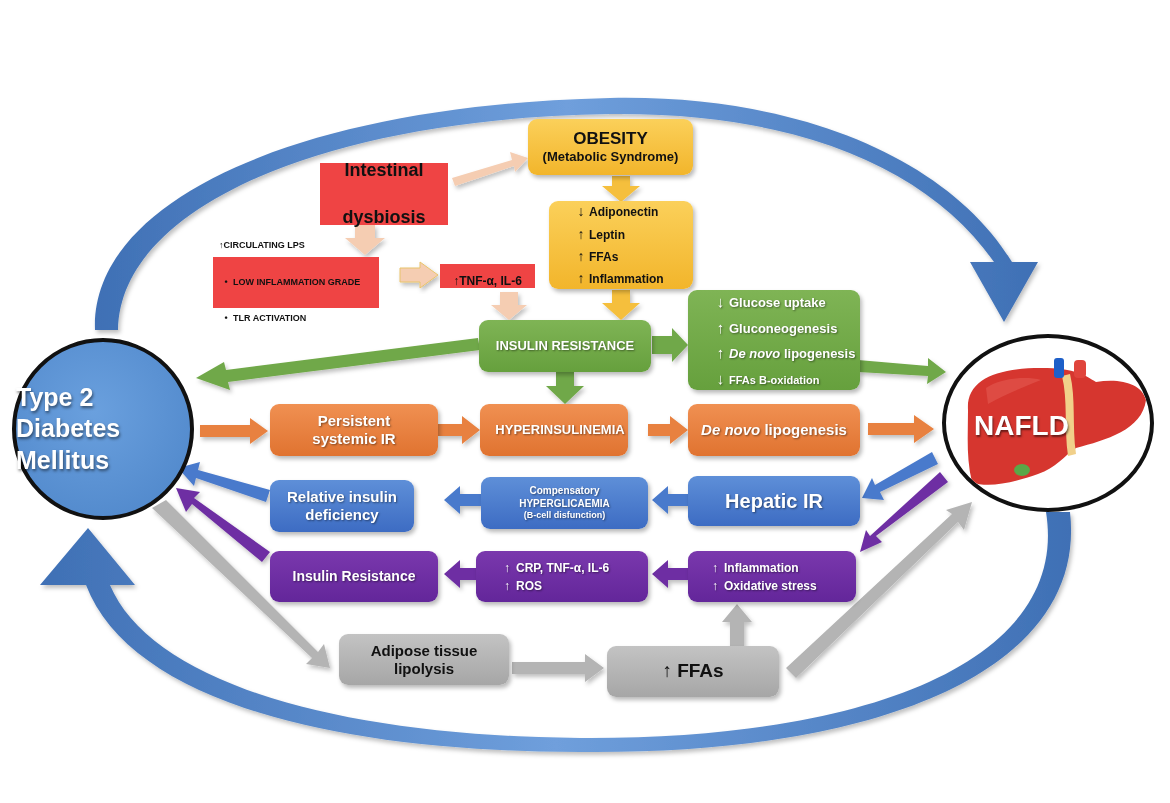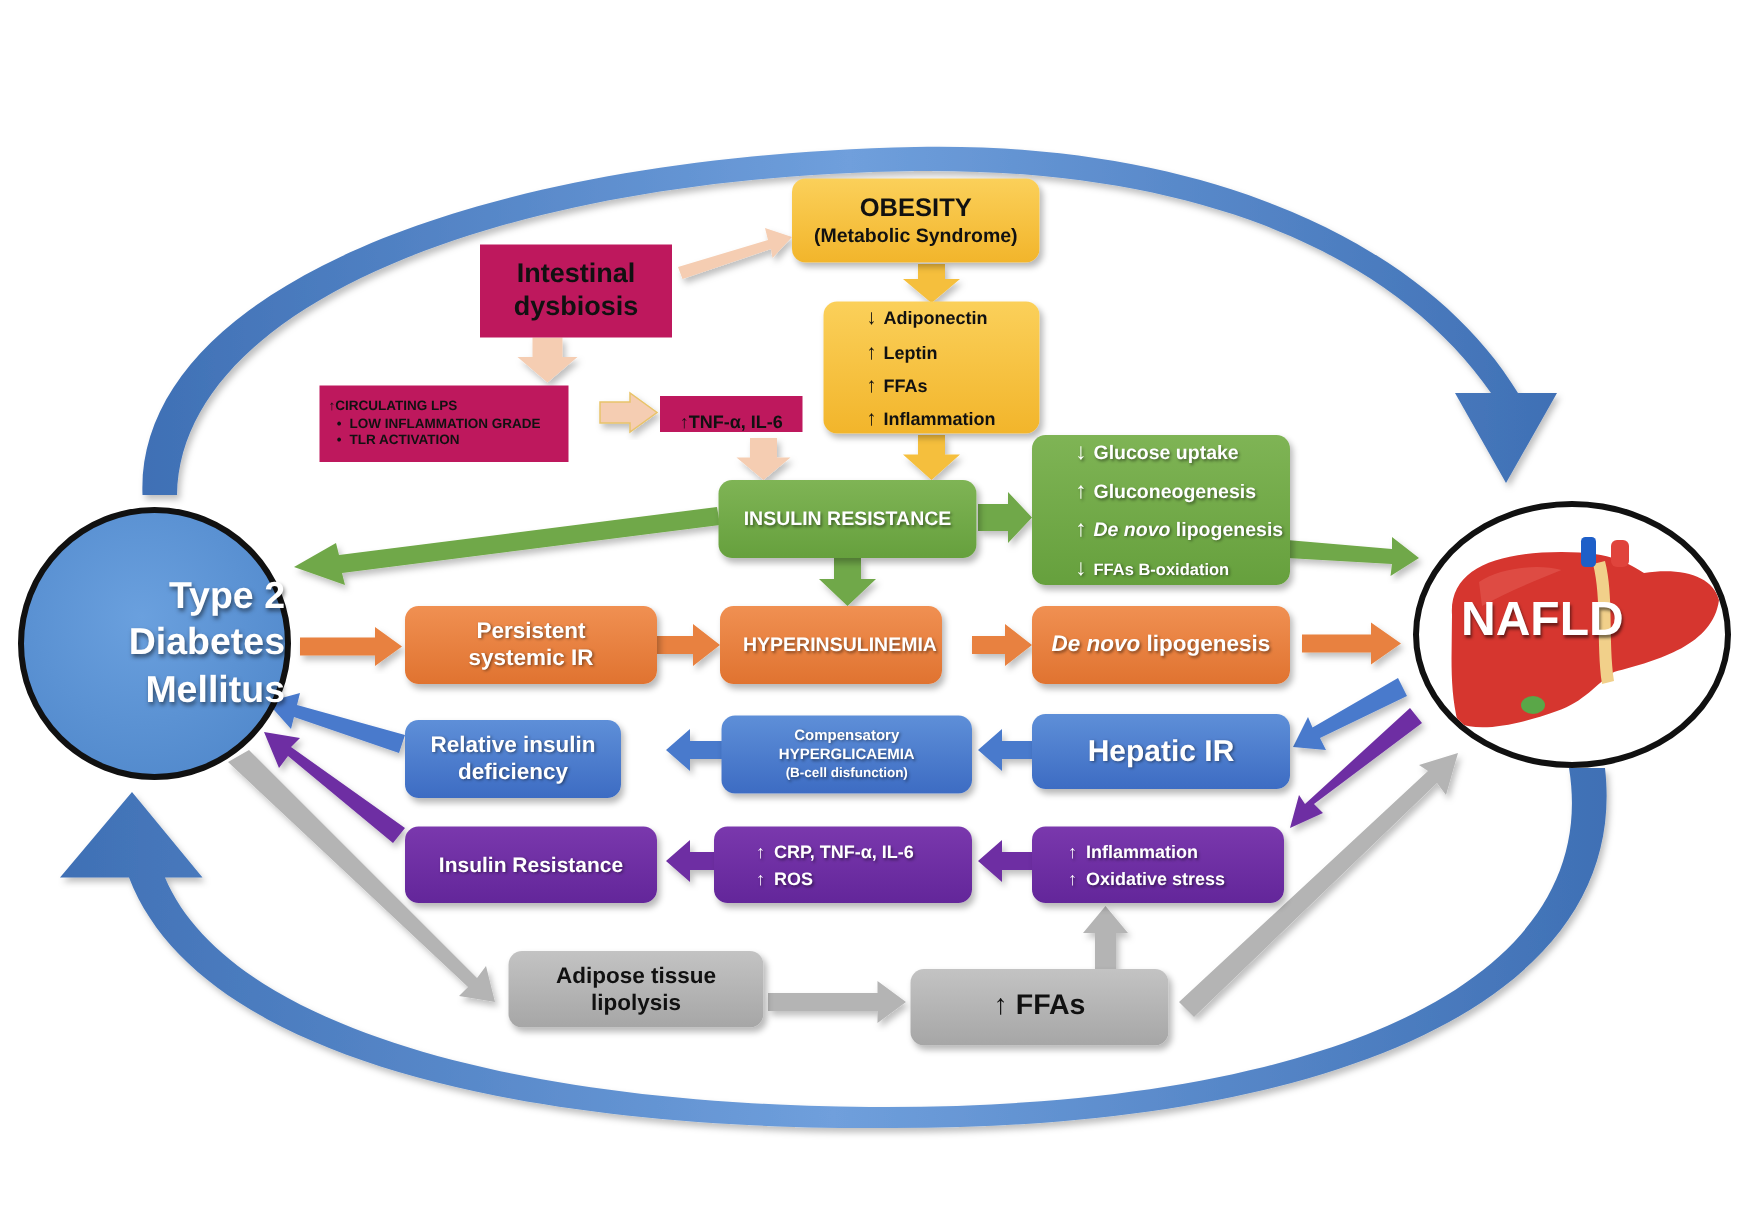--- a/index.html
+++ b/index.html
@@ -2,33 +2,33 @@
 <html><head>
 <meta charset="utf-8">
 <style>
   html,body{margin:0;padding:0;background:#ffffff;}
   body{width:1170px;height:803px;position:relative;overflow:hidden;font-family:"Liberation Sans","DejaVu Sans",sans-serif;}
   #arrows{position:absolute;left:0;top:0;width:1170px;height:803px;}
   .box{position:absolute;box-sizing:border-box;display:flex;flex-direction:column;align-items:center;justify-content:center;text-align:center;font-weight:bold;line-height:1.2;box-shadow:2px 3px 4px rgba(0,0,0,0.28);}
   .rounded{border-radius:9px;}
   .white{color:#ffffff;text-shadow:1px 1px 2px rgba(0,0,0,0.45);}
   .dark{color:#111111;}
-  .peach{background:#be185d;}
+  .peach{background:#ef4444;gap:25px;}
   .yellow{background:linear-gradient(#fbd05a,#f2b52b);}
   .green{background:linear-gradient(#7fb455,#66a03d);}
   .orange{background:linear-gradient(#f09052,#e07330);}
   .blue{background:linear-gradient(#5e8fd8,#3d6cc3);}
   .purple{background:linear-gradient(#7a38ad,#63269a);}
   .gray{background:linear-gradient(#c3c3c3,#a6a6a6);}
   .list{align-items:flex-start;}
   .list .row{white-space:nowrap;}
   .circle{position:absolute;border-radius:50%;box-sizing:border-box;border:4px solid #111;}
-  .t2dm{left:12px;top:338px;width:182px;height:182px;background:radial-gradient(circle at 45% 40%,#6aa0de,#4c84c8);display:flex;flex-direction:column;align-items:flex-end;justify-content:center;font-weight:bold;font-size:25px;color:#fff;text-shadow:1px 2px 3px rgba(0,0,0,0.5);line-height:1.25;}
+  .t2dm{left:12px;top:338px;width:182px;height:182px;background:radial-gradient(circle at 45% 40%,#6aa0de,#4c84c8);display:flex;flex-direction:column;align-items:flex-start;justify-content:center;font-weight:bold;font-size:25px;color:#fff;text-shadow:1px 2px 3px rgba(0,0,0,0.5);line-height:1.25;}
   .nafld{left:942px;top:334px;width:212px;height:178px;background:#ffffff;overflow:hidden;}
-  .nafld-label{position:absolute;left:28px;top:56px;font-weight:bold;font-size:32px;color:#fff;text-shadow:1px 2px 2px rgba(0,0,0,0.5);}
+  .nafld-label{position:absolute;left:28px;top:72px;font-weight:bold;font-size:28px;color:#fff;text-shadow:1px 2px 2px rgba(0,0,0,0.5);}
 </style>
 </head>
 <body>
 
 <svg id="arrows" viewBox="0 0 1170 803">
   <defs>
     <linearGradient id="gCycle" x1="0" y1="0" x2="1" y2="0">
       <stop offset="0" stop-color="#3f70b5"></stop>
       <stop offset="0.5" stop-color="#6f9fdc"></stop>
       <stop offset="1" stop-color="#3f70b5"></stop>

